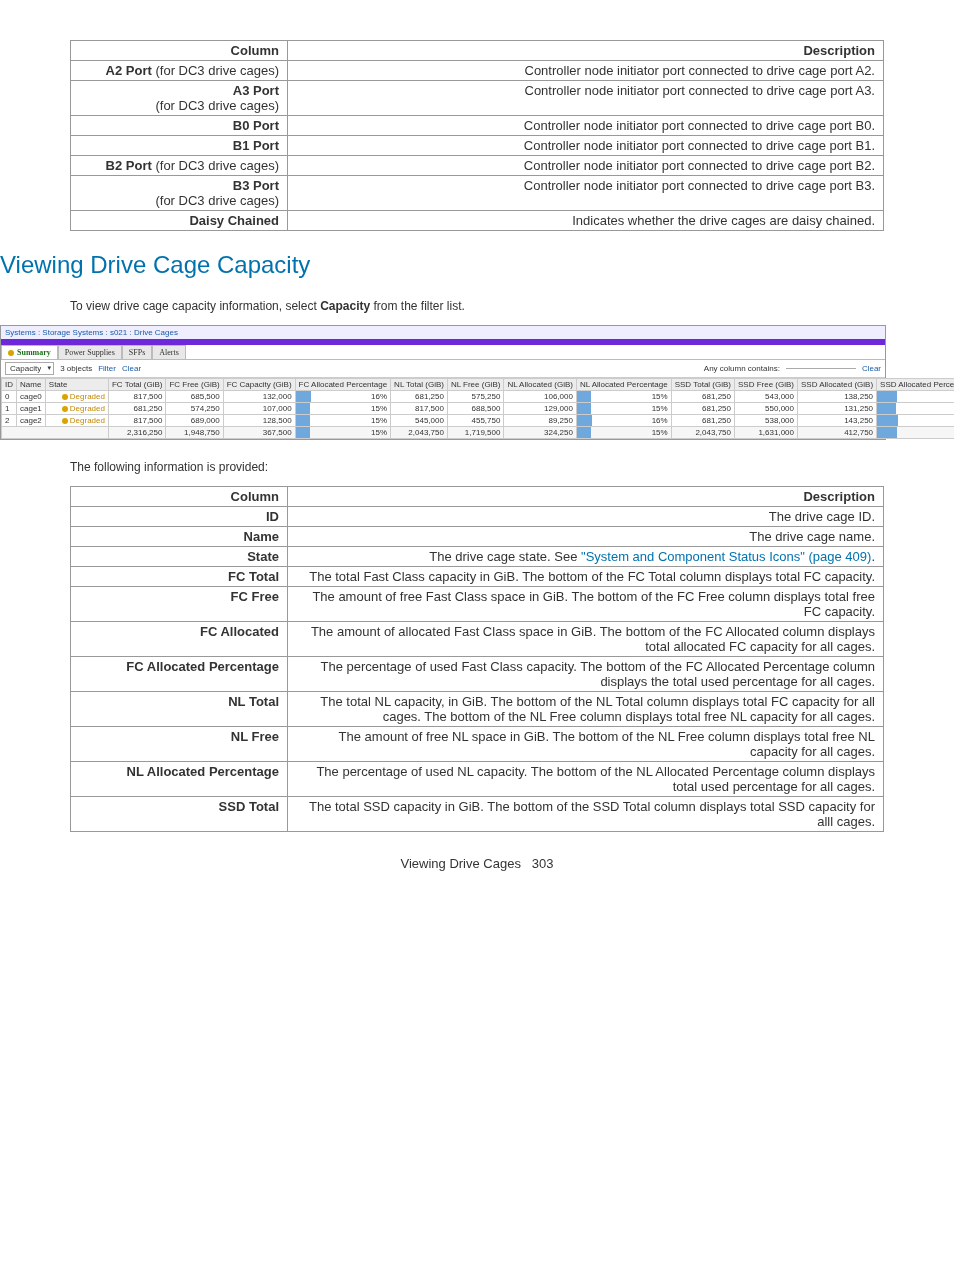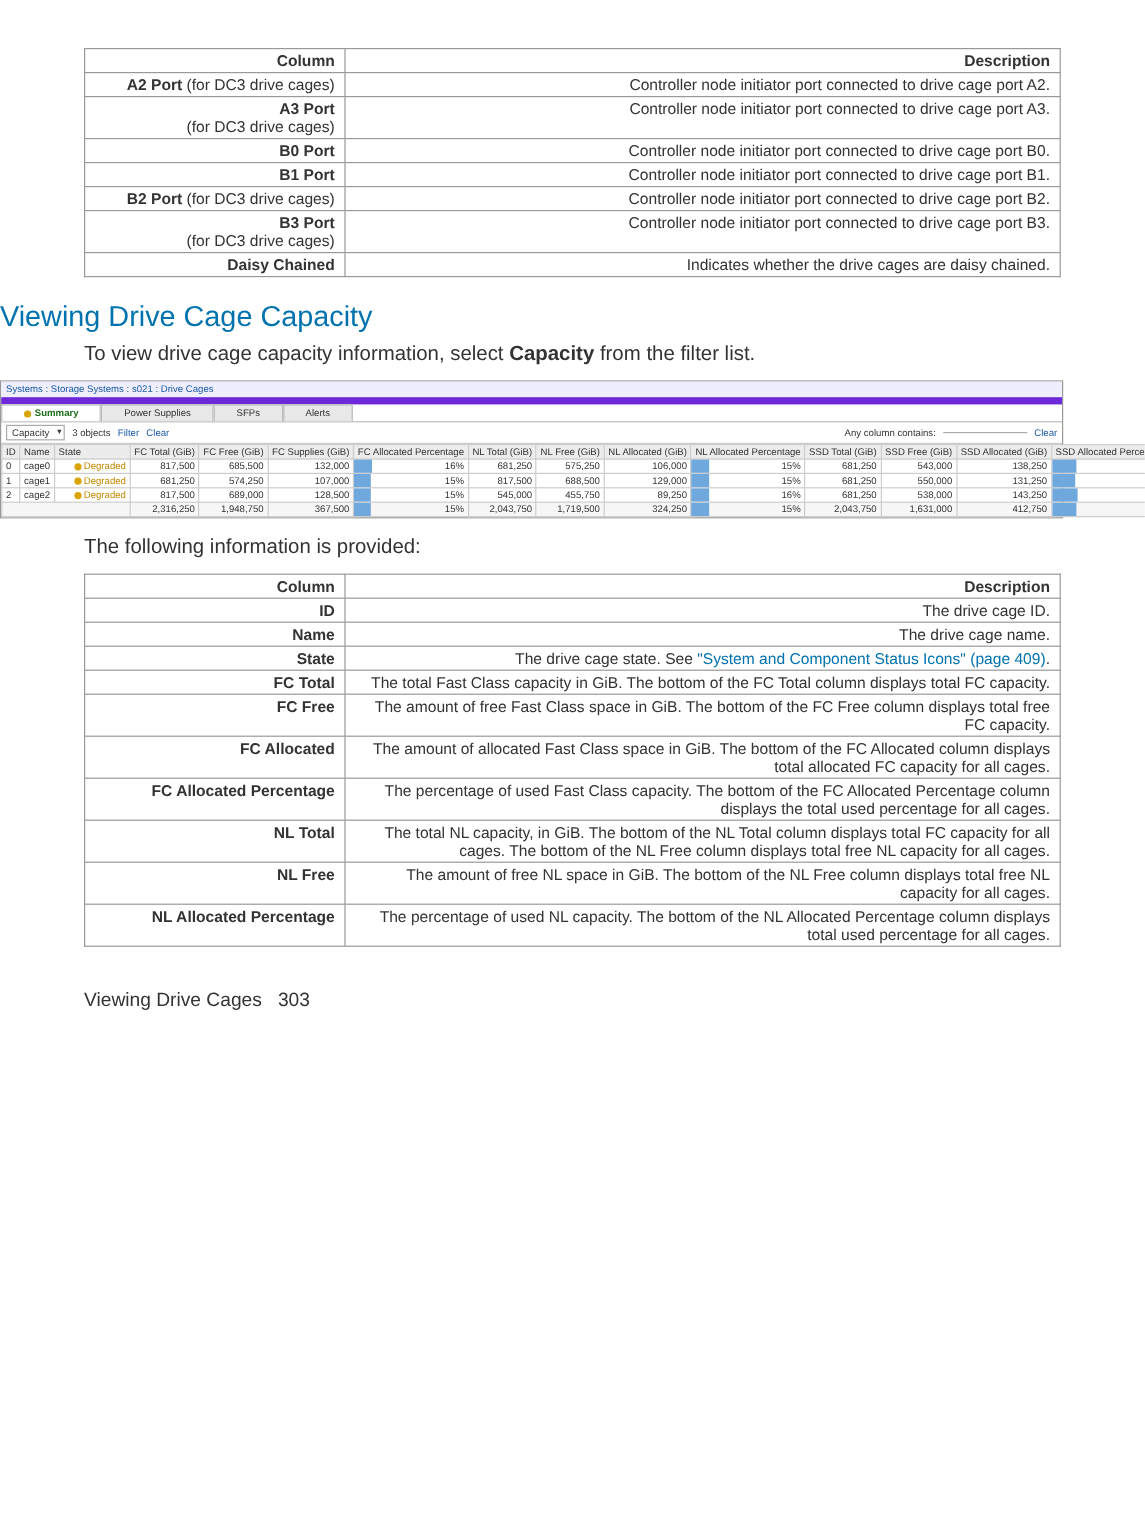--- a/index.html
+++ b/index.html
@@ -33,22 +33,22 @@
     width: 200px;
   }
   h2.section-heading {
     font-family: Arial, sans-serif;
     font-weight: normal;
     color: #0073AE;
     font-size: 24px;
     margin: 20px 0 6px -70px;
   }
   .intro {
-    font-size: 17px;
-    margin: 0 0 12px 0;
+    font-size: 12px;
+    margin: 20px 0 12px 0;
   }
   
   .shot {
     border: 1px solid #999;
     font-size: 8px;
     font-family: Tahoma, Arial, sans-serif;
     color: #333;
     background: #fff;
     margin: 0 0 14px -70px;
     width: calc(100% + 70px);
@@ -58,24 +58,25 @@
     padding: 2px 4px;
     color: #1a5aa8;
     border-bottom: 6px solid #6d28d9;
   }
   .shot-tabs {
     display:flex;
     gap:0;
     border-bottom:1px solid #bbb;
   }
   .shot-tab {
-    padding:2px 18px;
+    padding:2px 6px;
     border:1px solid #bbb;
     border-bottom:none;
     background:#e8e8e8;
+    font-family:Liberation Serif, serif;
   }
   .shot-tab.active {
     background:#fff;
     font-weight:bold;
     color:#1a6e1a;
   }
   .shot-tab .dot {
     display:inline-block;
     width:6px; height:6px;
     background:#d9a400;
@@ -130,23 +131,23 @@
     position:absolute; left:0; top:0; bottom:0;
     background:#6fa8dc;
     z-index:0;
   }
   .pct .val {
     position:relative; z-index:1;
   }
   .shot-total td { background:#f6f6f6; font-weight:normal; }
   a.xref { color:#0073AE; text-decoration:none; }
   .footer {
-    text-align:left;
-    font-size:16px;
-    margin-top:36px;
+    text-align:center;
+    font-size:13px;
+    margin-top:24px;
   }
 </style>
 </head>
 <body>
 
 <table class="doc-table">
   <tbody>
       <tr>
     <th class="col-head">Column</th>
     <th>Description</th>
@@ -207,21 +208,21 @@
     <span class="shot-link">Clear</span>
   </div>
   <table class="shot-grid">
     <tbody>
         <tr>
       <th>ID</th>
       <th>Name</th>
       <th>State</th>
       <th>FC Total (GiB)</th>
       <th>FC Free (GiB)</th>
-      <th>FC Supplies (GiB)</th>
+      <th>FC Capacity (GiB)</th>
       <th>FC Allocated Percentage</th>
       <th>NL Total (GiB)</th>
       <th>NL Free (GiB)</th>
       <th>NL Allocated (GiB)</th>
       <th>NL Allocated Percentage</th>
       <th>SSD Total (GiB)</th>
       <th>SSD Free (GiB)</th>
       <th>SSD Allocated (GiB)</th>
       <th>SSD Allocated Percentage</th>
     </tr>
@@ -342,18 +343,22 @@
         <td>The total NL capacity, in GiB. The bottom of the NL Total column displays total FC capacity for all cages. The bottom of the NL Free column displays total free NL capacity for all cages.</td>
       </tr>
       <tr>
         <td class="col-head"><b>NL Free</b></td>
         <td>The amount of free NL space in GiB. The bottom of the NL Free column displays total free NL capacity for all cages.</td>
       </tr>
       <tr>
         <td class="col-head"><b>NL Allocated Percentage</b></td>
         <td>The percentage of used NL capacity. The bottom of the NL Allocated Percentage column displays total used percentage for all cages.</td>
       </tr>
+      <tr>
+        <td class="col-head"><b>SSD Total</b></td>
+        <td>The total SSD capacity in GiB. The bottom of the SSD Total column displays total SSD capacity for alll cages.</td>
+      </tr>
     </tbody>
 </table>
 
 <div class="footer">
   <span>Viewing Drive Cages</span>&nbsp;&nbsp;&nbsp;<span>303</span>
 </div>
 
 </body></html>

